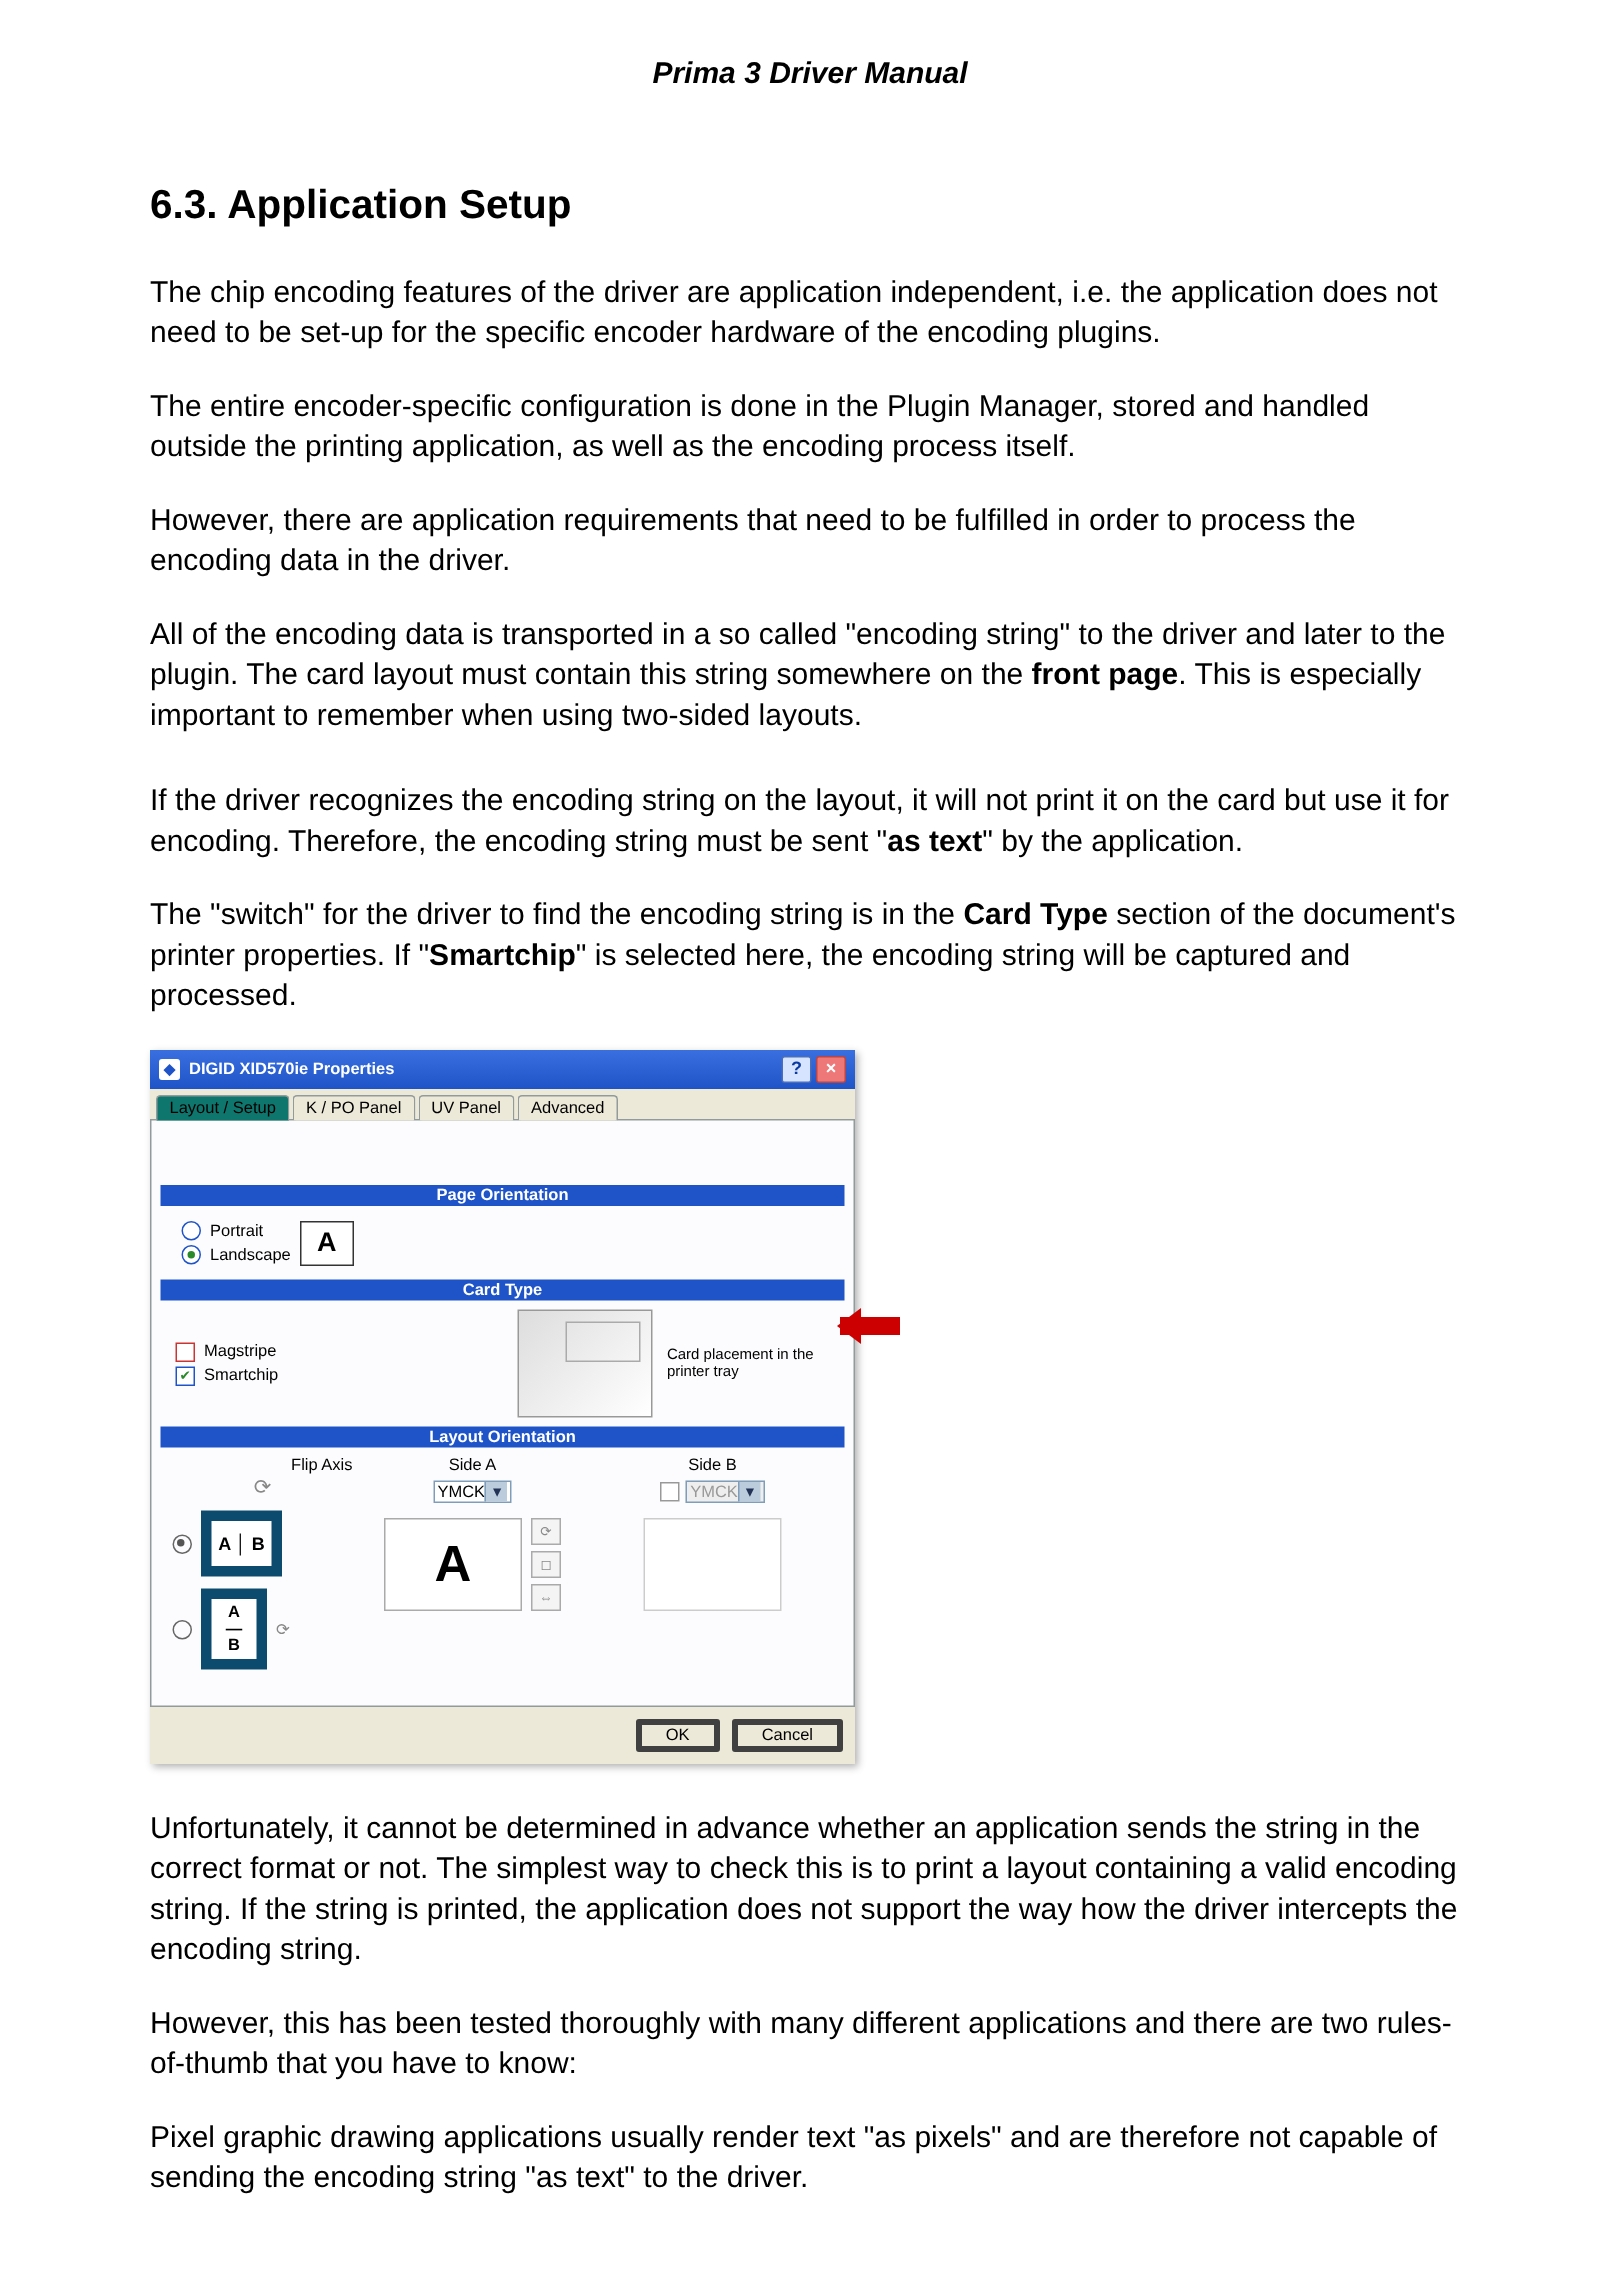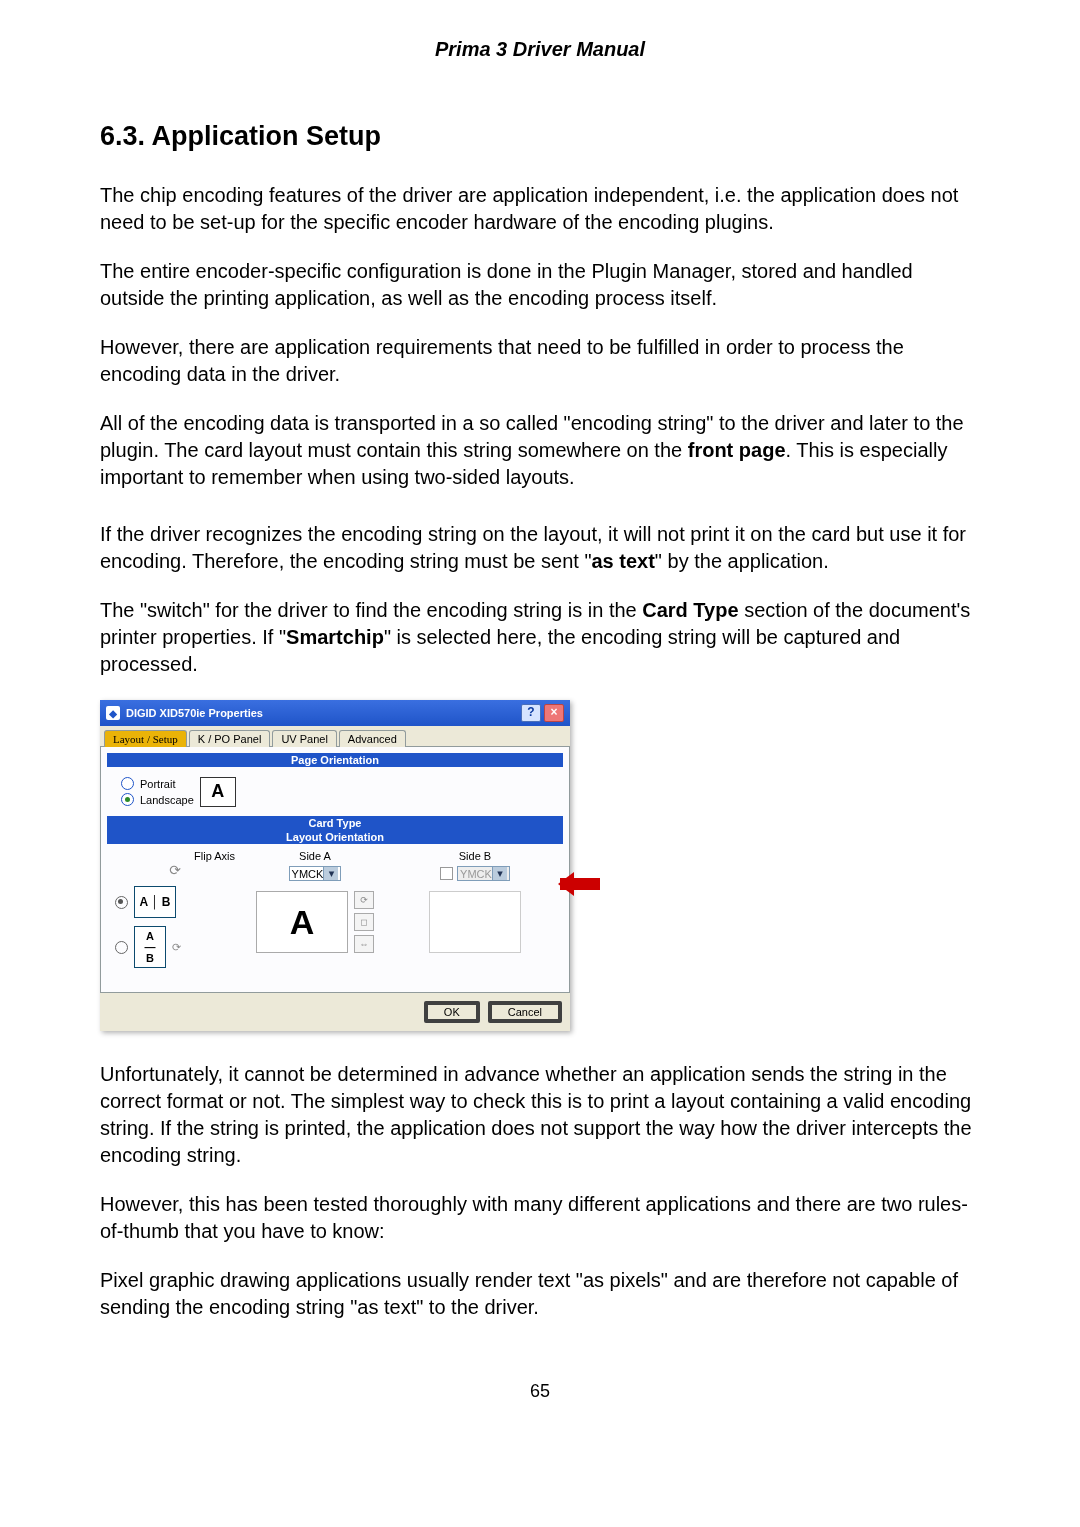--- a/index.html
+++ b/index.html
@@ -75,21 +75,21 @@
   }
   .tab {
     border: 1px solid #919b9c;
     border-bottom: none;
     background: #ece9d8;
     padding: 2px 8px;
     margin-right: 2px;
     font-size: 11px;
     border-radius: 3px 3px 0 0;
   }
-  .tab.active { background: #eab308; position: relative; z-index: 2; font-family: Liberation Serif, serif;}
+  .tab.active { background: #0f766e; position: relative; z-index: 2;}
   .tabpage {
     background: #fcfcfe;
     border: 1px solid #919b9c;
     padding: 6px;
     margin-top: -1px;
   }
   .band {
     background: #1f54c8;
     color: #fff;
     font-weight: bold;
@@ -117,21 +117,21 @@
   }
   .cardpic {
     width:120px;height:70px;border:1px solid #999;position:relative;background:linear-gradient(135deg,#ddd,#fff);
   }
   .cardpic::after{content:"";position:absolute;left:35%;top:10%;width:55%;height:35%;border:1px solid #aaa;}
   .layout-orient { display:flex; padding:6px 8px 10px;}
   .flipcol{width:120px;font-size:11px;}
   .flipopt{display:flex;align-items:center;gap:6px;margin:8px 0;}
   .flipopt .r{width:11px;height:11px;border:1px solid #666;border-radius:50%;}
   .flipopt.sel .r::after{content:"";display:block;width:5px;height:5px;margin:2px;border-radius:50%;background:#555;}
-  .flipdiag{width:40px;height:30px;border:1px solid #0c4a6e;display:flex;align-items:center;justify-content:center;font-weight:bold;font-size:12px;background:#fff;}
+  .flipdiag{width:40px;height:30px;border:7px solid #0c4a6e;display:flex;align-items:center;justify-content:center;font-weight:bold;font-size:12px;background:#fff;}
   .flipdiag.v{flex-direction:column;width:30px;height:40px;font-size:11px;line-height:1;}
   .sidecol{flex:1;display:flex;flex-direction:column;align-items:center;gap:4px;}
   .ymck{display:flex;align-items:center;gap:4px;}
   .combo{border:1px solid #7f9db9;background:#fff;padding:0 2px;font-size:11px;display:flex;align-items:center;}
   .combo .arrow{background:#bcd;border-left:1px solid #7f9db9;width:14px;text-align:center;color:#235;}
   .combo.dis{background:#eee;color:#999;}
   .preview{display:flex;align-items:center;gap:6px;margin-top:6px;}
   .preview .card{width:90px;height:60px;border:1px solid #aaa;background:#fff;display:flex;align-items:center;justify-content:center;font-size:34px;font-weight:bold;}
   .preview .stack{display:flex;flex-direction:column;gap:4px;}
   .preview .mini{width:18px;height:16px;border:1px solid #aaa;background:#f4f4f4;font-size:9px;display:flex;align-items:center;justify-content:center;color:#888;}
@@ -186,39 +186,55 @@
 
     <div class="tabs">
       <div class="tab active">Layout / Setup</div>
       <div class="tab">K / PO Panel</div>
       <div class="tab">UV Panel</div>
       <div class="tab">Advanced</div>
     </div>
 
     <div class="tabpage">
       <div class="row2">
-        <div class="cell" style="padding:0;">
+        <div class="cell" style="padding:0;margin-top:37px;">
           <div class="band">Page Orientation</div>
           <div style="display:flex;align-items:center;padding:7px 14px;">
             <div>
               <div class="radio">
                   <span class="dot"></span>
                   <span>Portrait</span>
                 </div>
               <div class="radio sel">
                   <span class="dot"></span>
                   <span>Landscape</span>
                 </div>
             </div>
             <div class="orient-icon">A</div>
           </div>
         </div>
       </div>
 
       <div class="band">Card Type</div>
+      <div class="row2" style="align-items:center;">
+        <div class="cell">
+          <div class="check">
+              <span class="box red"></span>
+              <span>Magstripe</span>
+            </div>
+          <div class="check sel">
+              <span class="box"></span>
+              <span>Smartchip</span>
+            </div>
+        </div>
+        <div class="cell" style="display:flex;align-items:center;gap:10px;">
+          <div class="cardpic"></div>
+          <span style="font-size:10px;max-width:110px;">Card placement in the printer tray</span>
+        </div>
+      </div>
 
       <div class="band">Layout Orientation</div>
       <div class="layout-orient">
         <div class="flipcol">
           <div style="text-align:right;">Flip Axis</div>
           <div style="text-align:center;font-size:14px;color:#888;">⟳</div>
           <div class="flipopt sel">
               <span class="r"></span>
               <div class="flipdiag">A │ B</div>
             </div>

